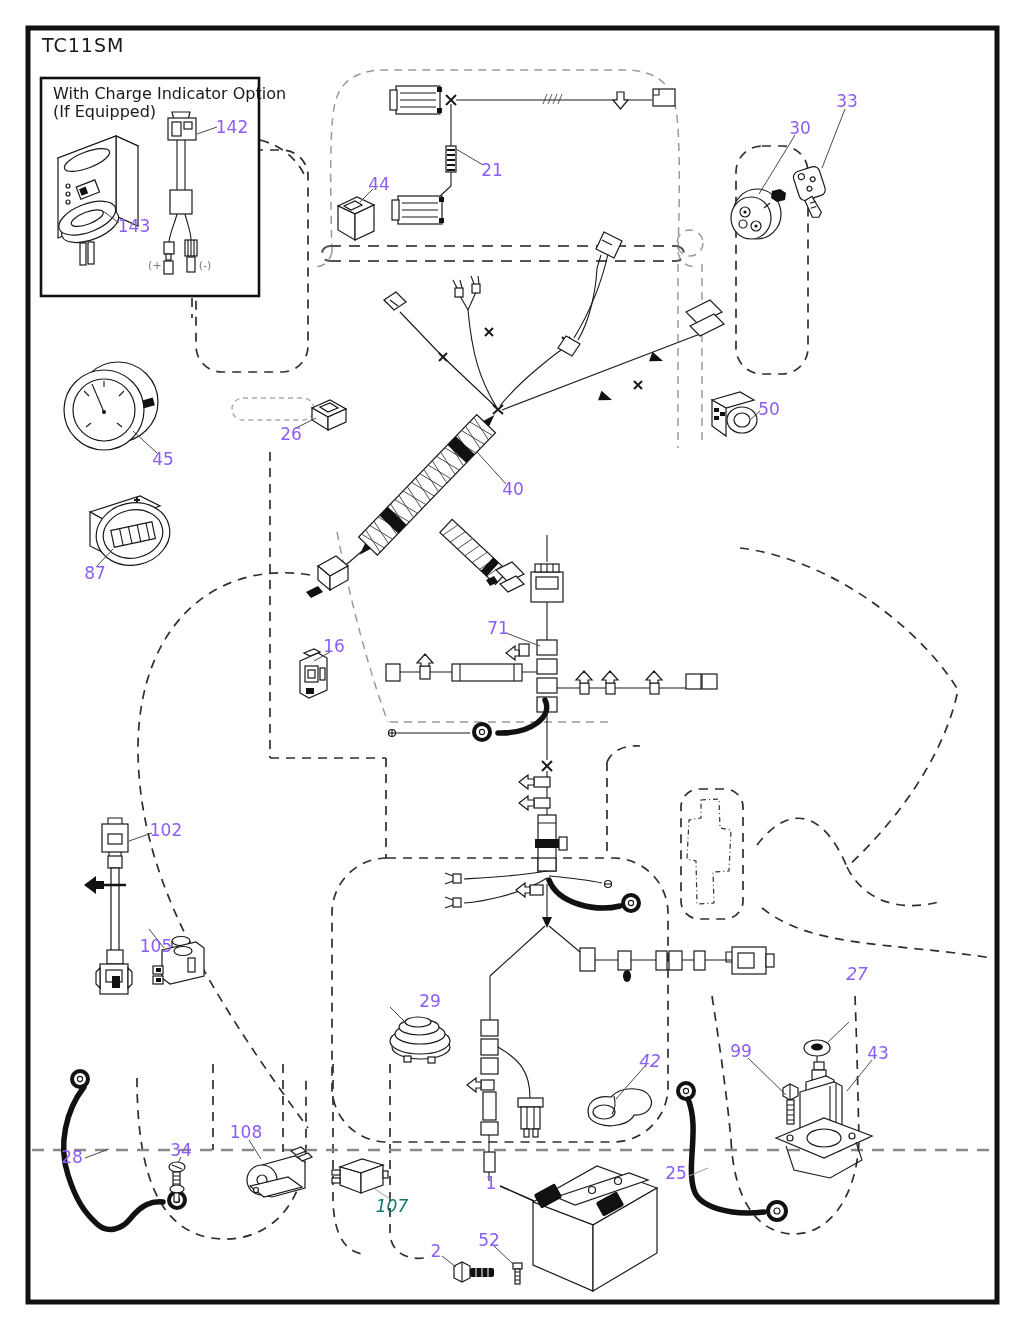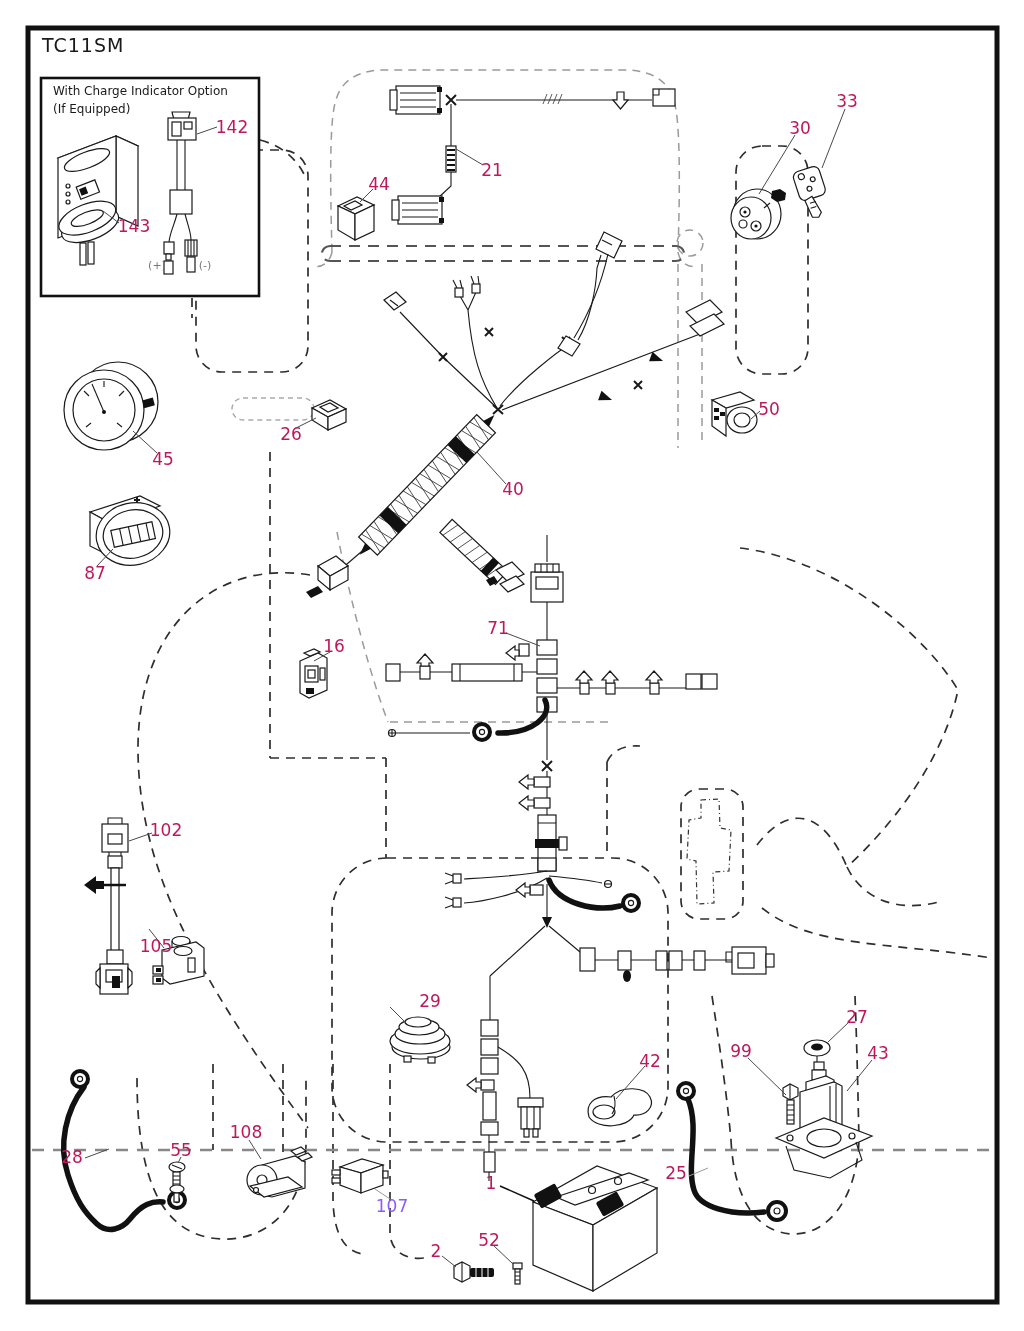--- a/index.html
+++ b/index.html
@@ -1,25 +1,25 @@
 <!DOCTYPE html>
 <html><head>
 <meta charset="utf-8">
 <style>
   html,body{margin:0;padding:0;background:#fff;}
   #stage{position:relative;width:1024px;height:1331px;background:#fff;overflow:hidden;
          font-family:"DejaVu Sans","Liberation Sans",sans-serif;color:#1a1a1a;}
   #art{position:absolute;left:0;top:0;}
   .callout{position:absolute;transform:translate(-50%,-50%);font-size:17px;line-height:1;
-           white-space:nowrap;color:#be185d;}
+           white-space:nowrap;color:#8b5cf6;}
   .callout.bold{font-weight:normal;}
-  .callout.gray{color:#8b5cf6;}
+  .callout.gray{color:#0f766e;font-style:italic;}
   .callout.small{font-size:11px;color:#777;}
   #page-code{position:absolute;left:42px;top:34px;font-size:19px;letter-spacing:1px;}
-  .inset-title{position:absolute;font-size:12px;}
+  .inset-title{position:absolute;font-size:16px;}
   
   .d1{stroke:#2e2e2e;stroke-dasharray:9 7;fill:none;stroke-width:1.7;}
   .d2{stroke:#555;stroke-dasharray:11 8;fill:none;stroke-width:2.2;}
   .dg{stroke:#9a9a9a;stroke-dasharray:8 6;fill:none;stroke-width:1.5;}
   .w{stroke:#1a1a1a;fill:#fff;stroke-width:1.2;}
   .l{stroke:#1a1a1a;fill:none;stroke-width:1.1;}
   .l2{stroke:#1a1a1a;fill:none;stroke-width:2;}
   .ldr{stroke:#4a4a4a;fill:none;stroke-width:1;}
   .ldrg{stroke:#9a9a9a;fill:none;stroke-width:1;}
   .blk{fill:#111;stroke:none;}
@@ -599,26 +599,26 @@
 <div class="callout" style="left:163px;top:459px;">45</div>
 <div class="callout" style="left:95px;top:573px;">87</div>
 <div class="callout" style="left:291px;top:434px;">26</div>
 <div class="callout" style="left:513px;top:489px;text-align:center;">40</div>
 <div class="callout bold" style="left:769px;top:409px;">50</div>
 <div class="callout" style="left:334px;top:646px;">16</div>
 <div class="callout" style="left:498px;top:628px;">71</div>
 <div class="callout" style="left:166px;top:830px;">102</div>
 <div class="callout" style="left:156px;top:946px;">105</div>
 <div class="callout" style="left:387px;top:1001px;margin-left:43px;">29</div>
-<div class="callout" style="left:650px;top:1061px;">42</div>
+<div class="callout" style="left:650px;top:1061px;font-style:italic;">42</div>
 <div class="callout" style="left:741px;top:1051px;">99</div>
-<div class="callout" style="left:857px;top:1017px;">27</div>
+<div class="callout" style="left:857px;top:974px;font-style:italic;">27</div>
 <div class="callout" style="left:878px;top:1053px;">43</div>
 <div class="callout" style="left:676px;top:1173px;">25</div>
 <div class="callout" style="left:72px;top:1157px;">28</div>
-<div class="callout" style="left:181px;top:1150px;">55</div>
+<div class="callout" style="left:181px;top:1150px;">34</div>
 <div class="callout" style="left:246px;top:1132px;">108</div>
 <div class="callout gray" style="left:392px;top:1206px;">107</div>
 <div class="callout bold" style="left:491px;top:1183px;">1</div>
 <div class="callout" style="left:436px;top:1251px;">2</div>
 <div class="callout" style="left:489px;top:1240px;">52</div>
 
 </div>
 
 </body></html>

